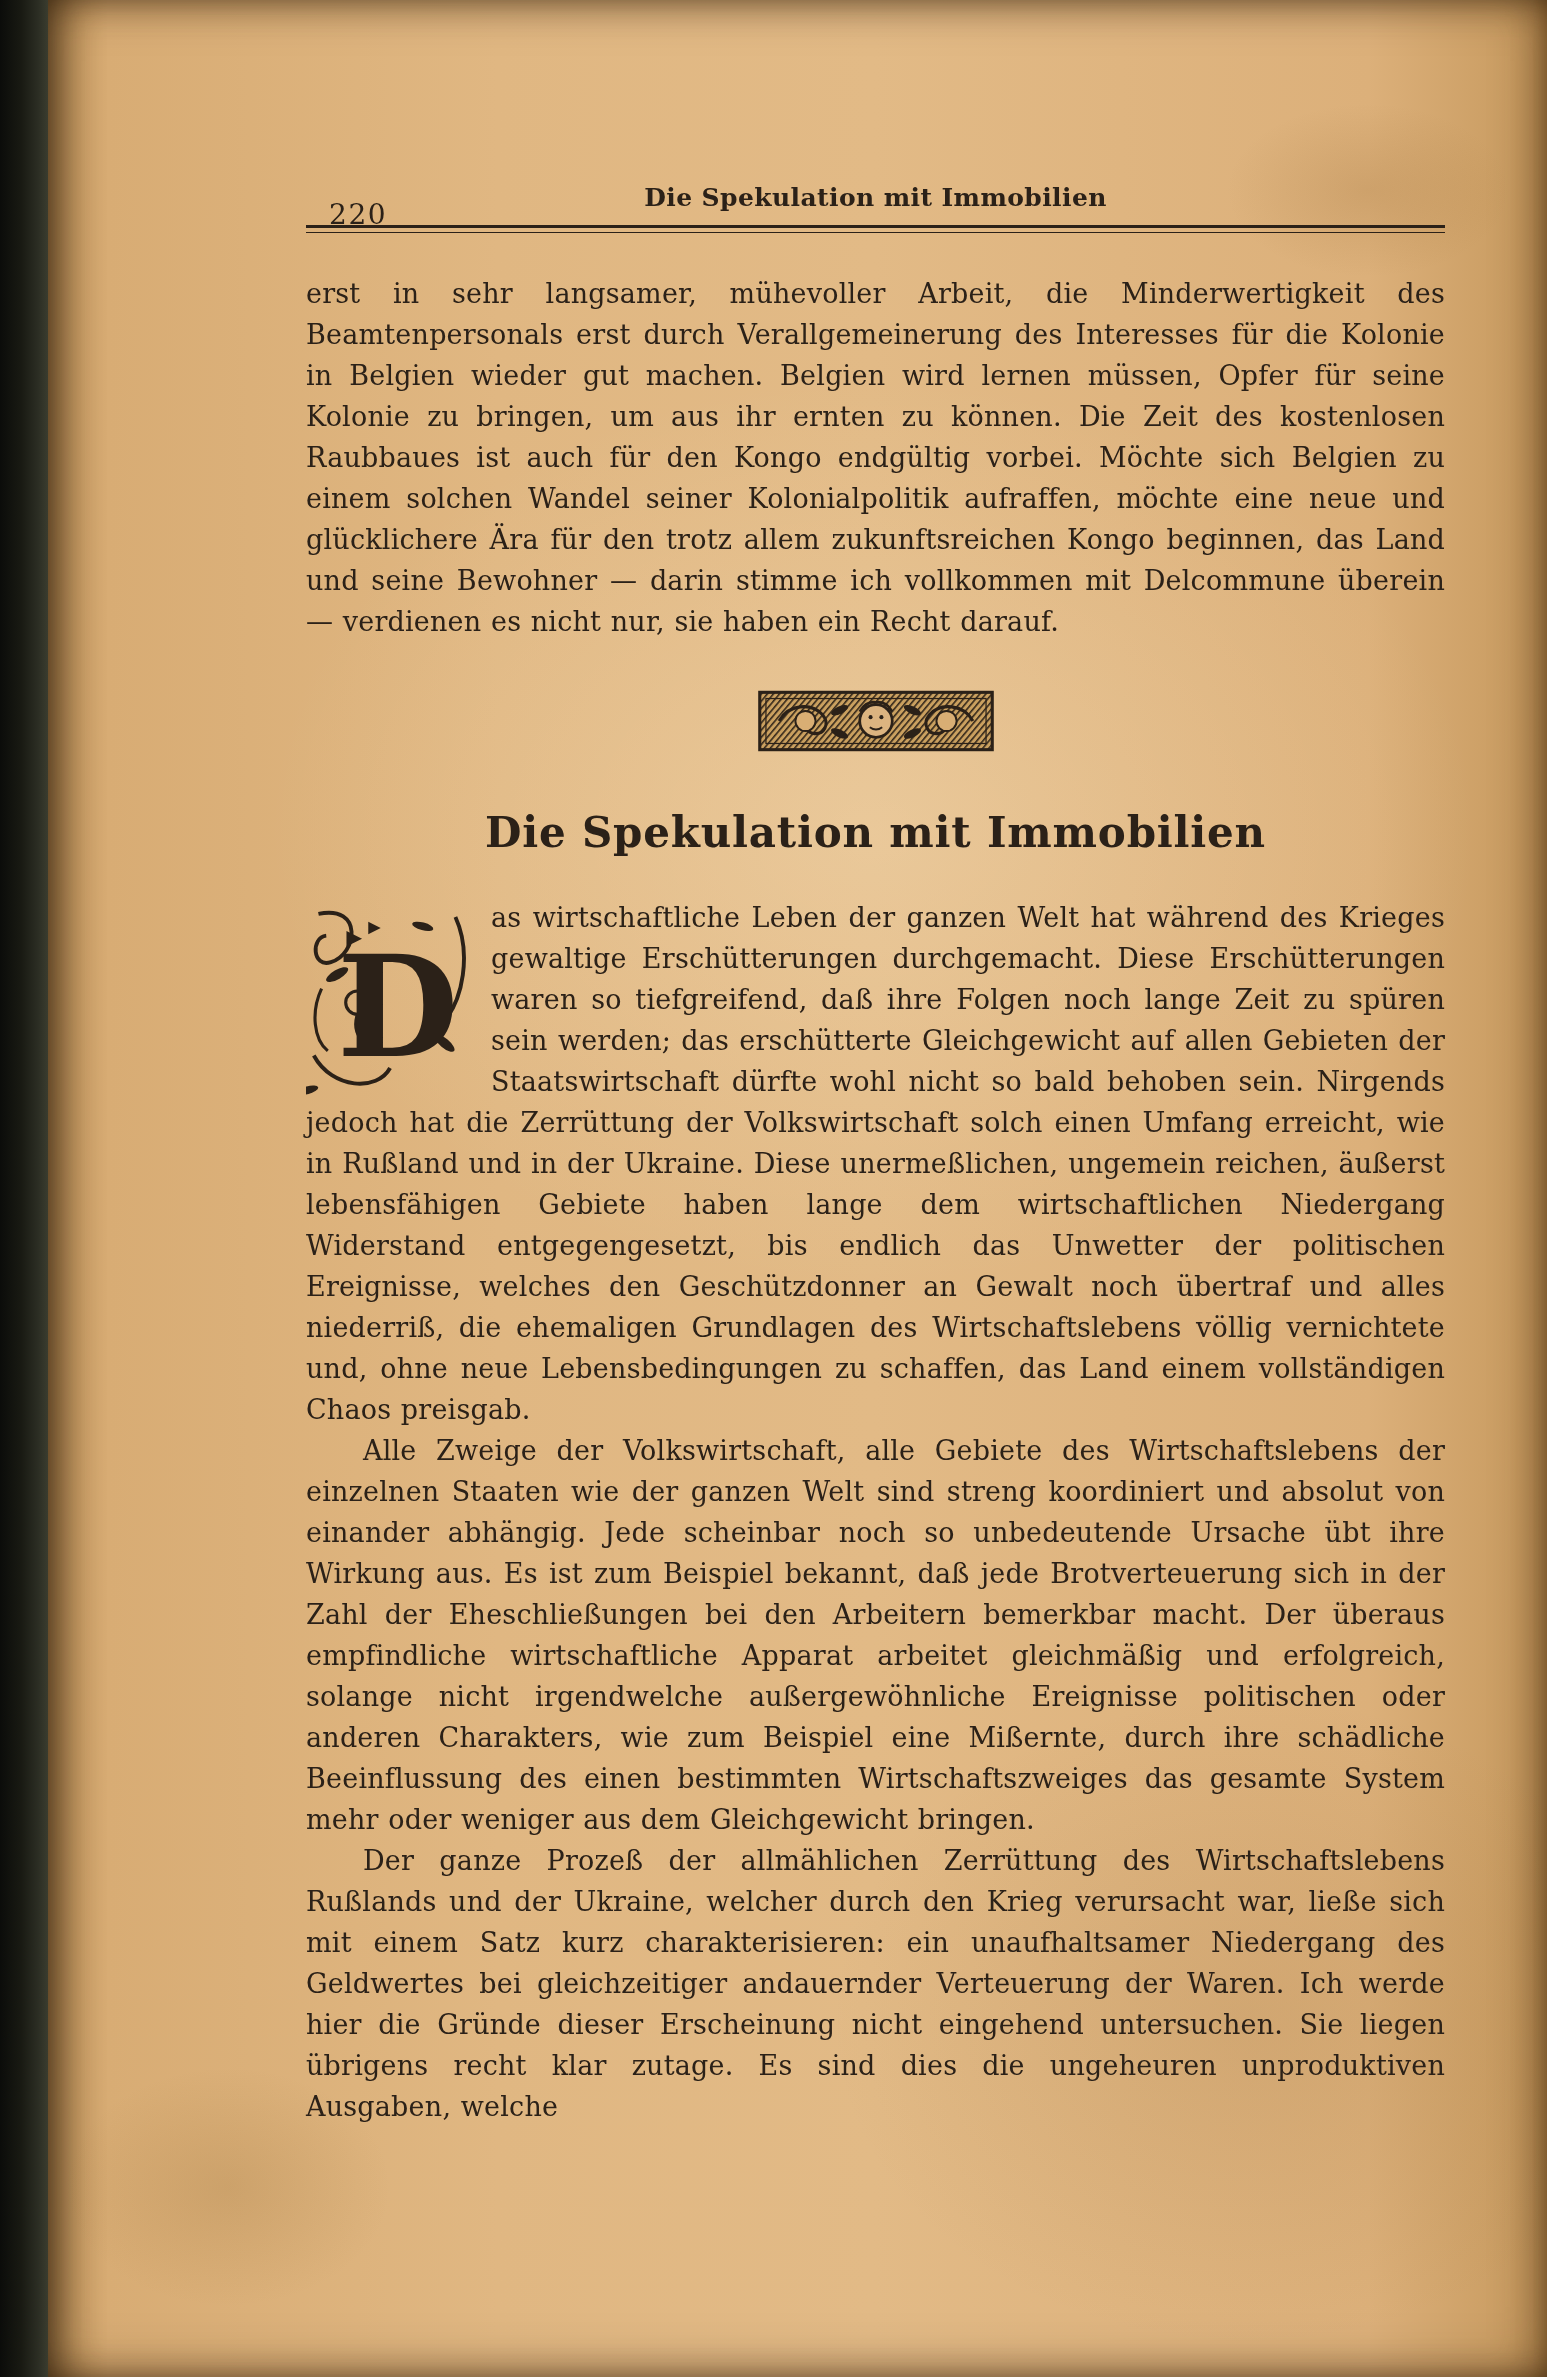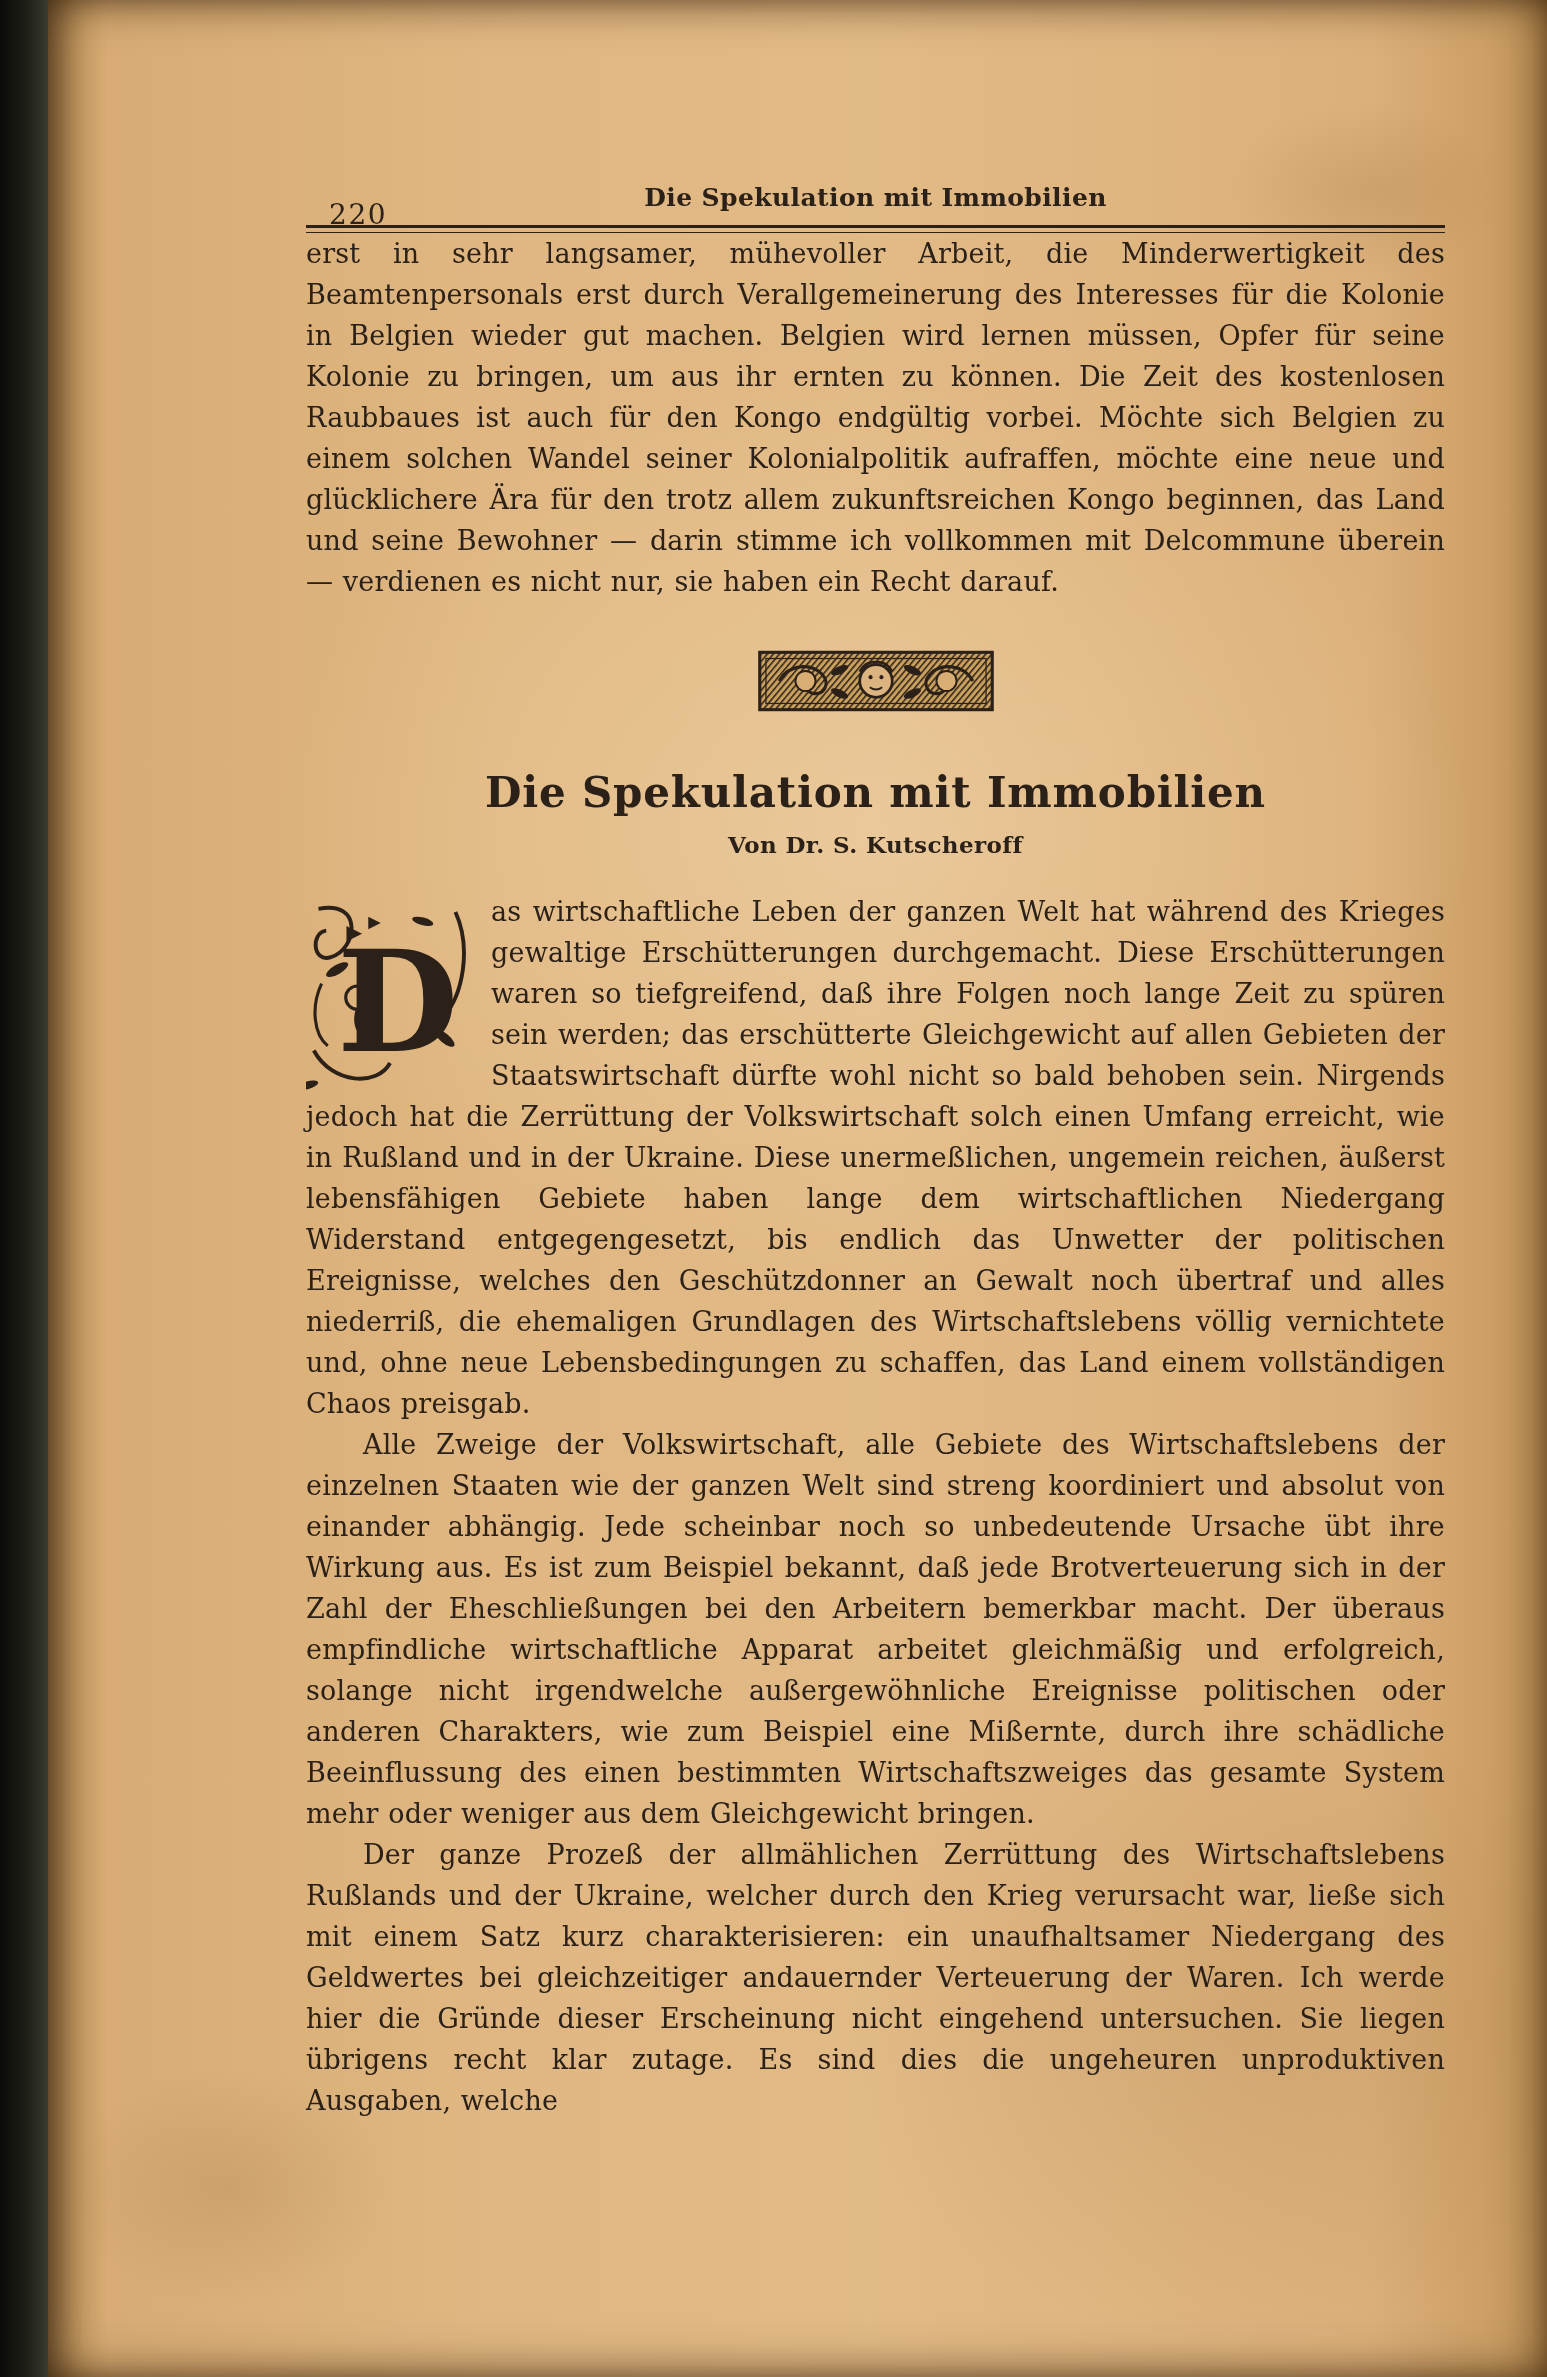--- a/index.html
+++ b/index.html
@@ -84,20 +84,21 @@
   
   .bodytext {
     font-size: 27px;
     line-height: 41px;
     text-align: justify;
     letter-spacing: 0.2px;
     word-spacing: 0.8px;
     margin: 0;
   }
   .continuation {
+    margin-top: 40px;
   }
   .indented {
     text-indent: 57px;
   }
   
   .ornament-row {
     margin: 48px 0 50px 0;
     text-align: center;
   }
   .ornament-row svg { vertical-align: middle; }
@@ -170,21 +171,20 @@
         <path d="M132,28 Q140,14 153,16 Q166,14 174,28" fill="none" stroke="#2b2118" stroke-width="3.5"></path>
 
         <ellipse cx="106" cy="26" rx="12" ry="5" fill="#2b2118" transform="rotate(-25 106 26)"></ellipse>
         <ellipse cx="200" cy="26" rx="12" ry="5" fill="#2b2118" transform="rotate(25 200 26)"></ellipse>
         <ellipse cx="106" cy="56" rx="12" ry="5" fill="#2b2118" transform="rotate(25 106 56)"></ellipse>
         <ellipse cx="200" cy="56" rx="12" ry="5" fill="#2b2118" transform="rotate(-25 200 56)"></ellipse>
       </svg>
     </div>
 
     <div class="article-title">Die Spekulation mit Immobilien</div>
-    <div class="byline">Von Dr. S. Kutscheroff</div>
 
     <div class="article-body">
       <div class="dropcap-box">
         <svg width="165" height="193" viewBox="0 0 212 248">
 
           <path d="M16,14 C74,2 66,66 32,76 C8,84 6,44 26,42" fill="none" stroke="#2b2118" stroke-width="5"></path>
           <path d="M10,196 C34,240 92,242 108,212" fill="none" stroke="#2b2118" stroke-width="5"></path>
           <path d="M192,18 C212,62 204,126 172,158" fill="none" stroke="#2b2118" stroke-width="5"></path>
           <path d="M20,110 C6,140 10,176 28,190" fill="none" stroke="#2b2118" stroke-width="4"></path>
 

